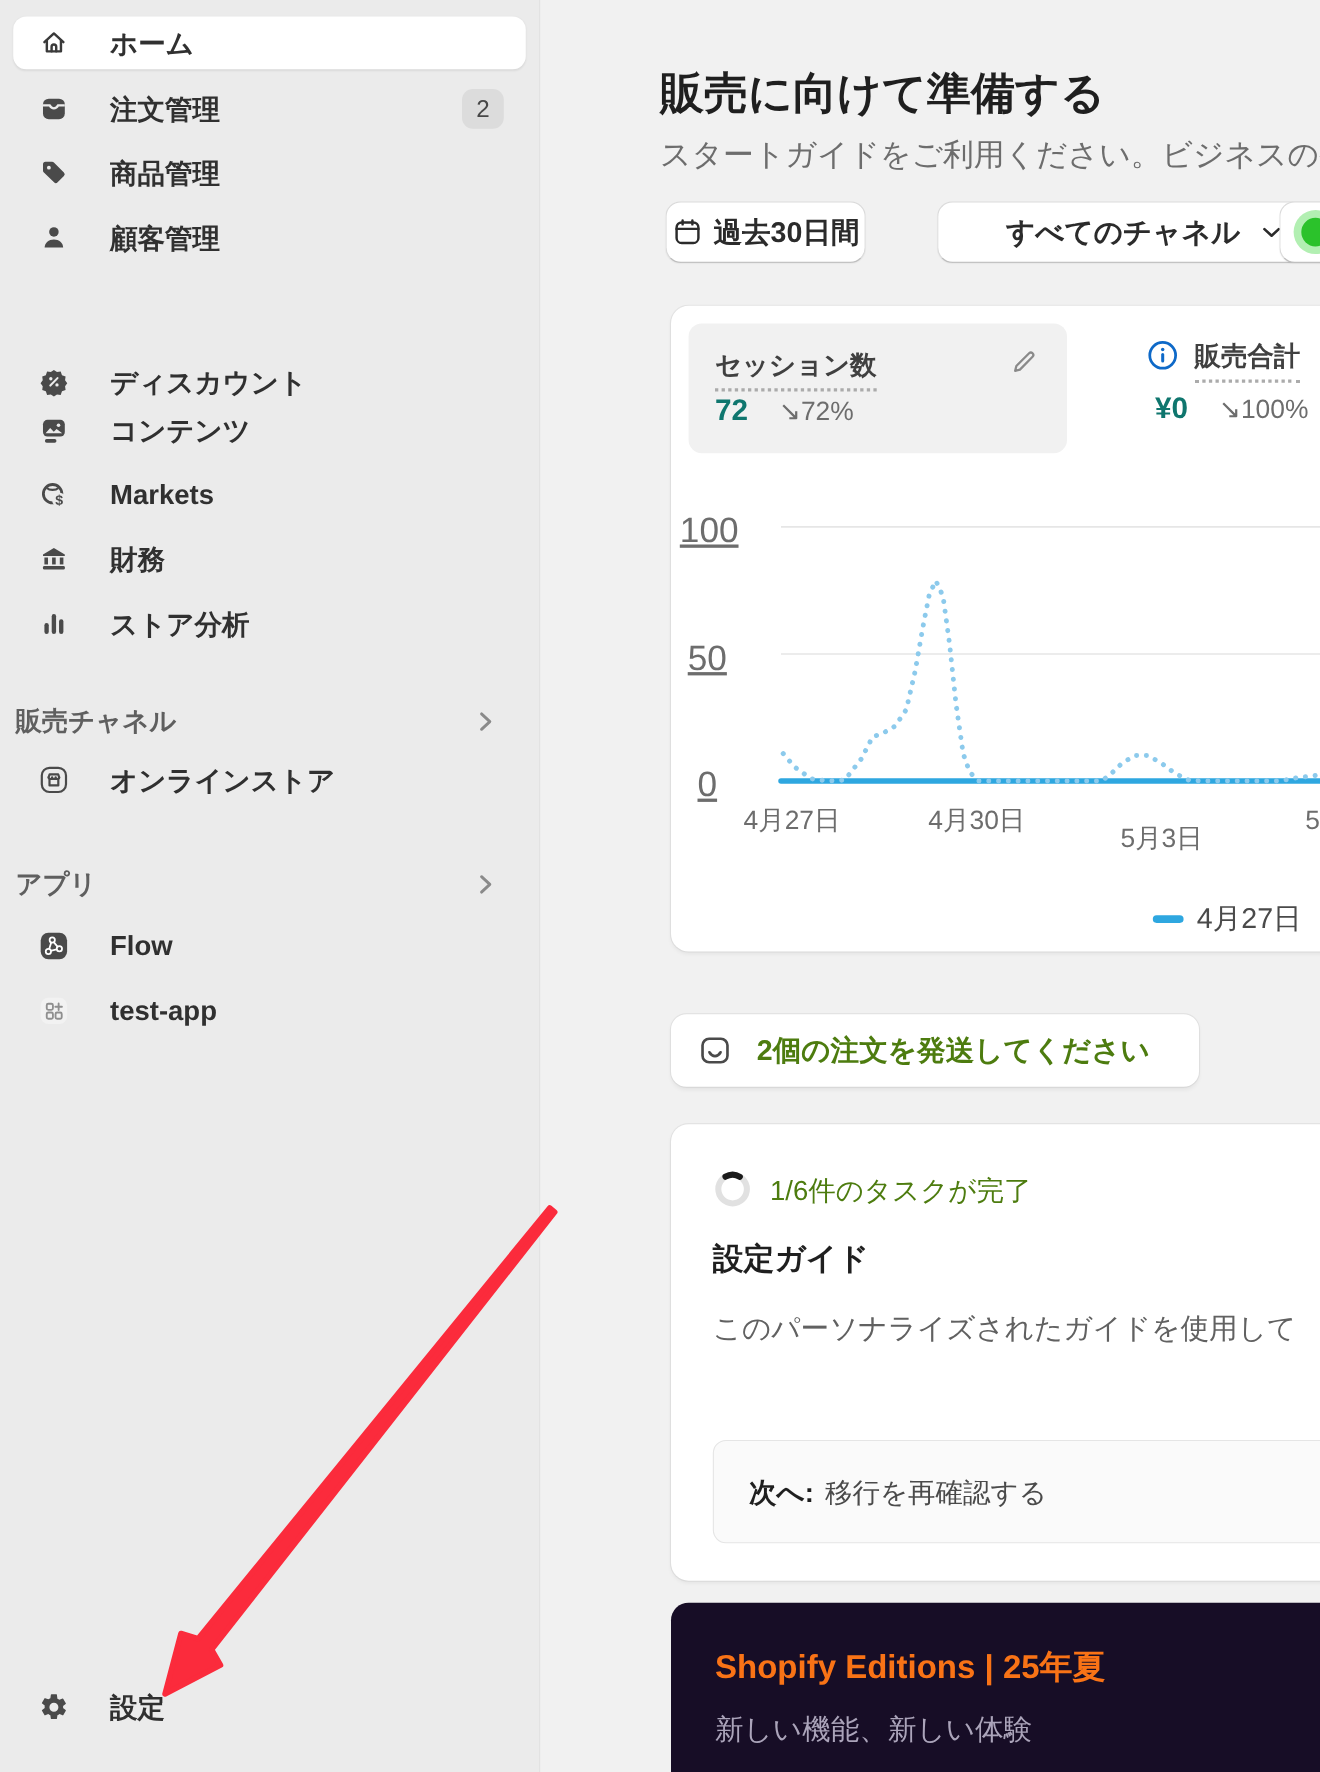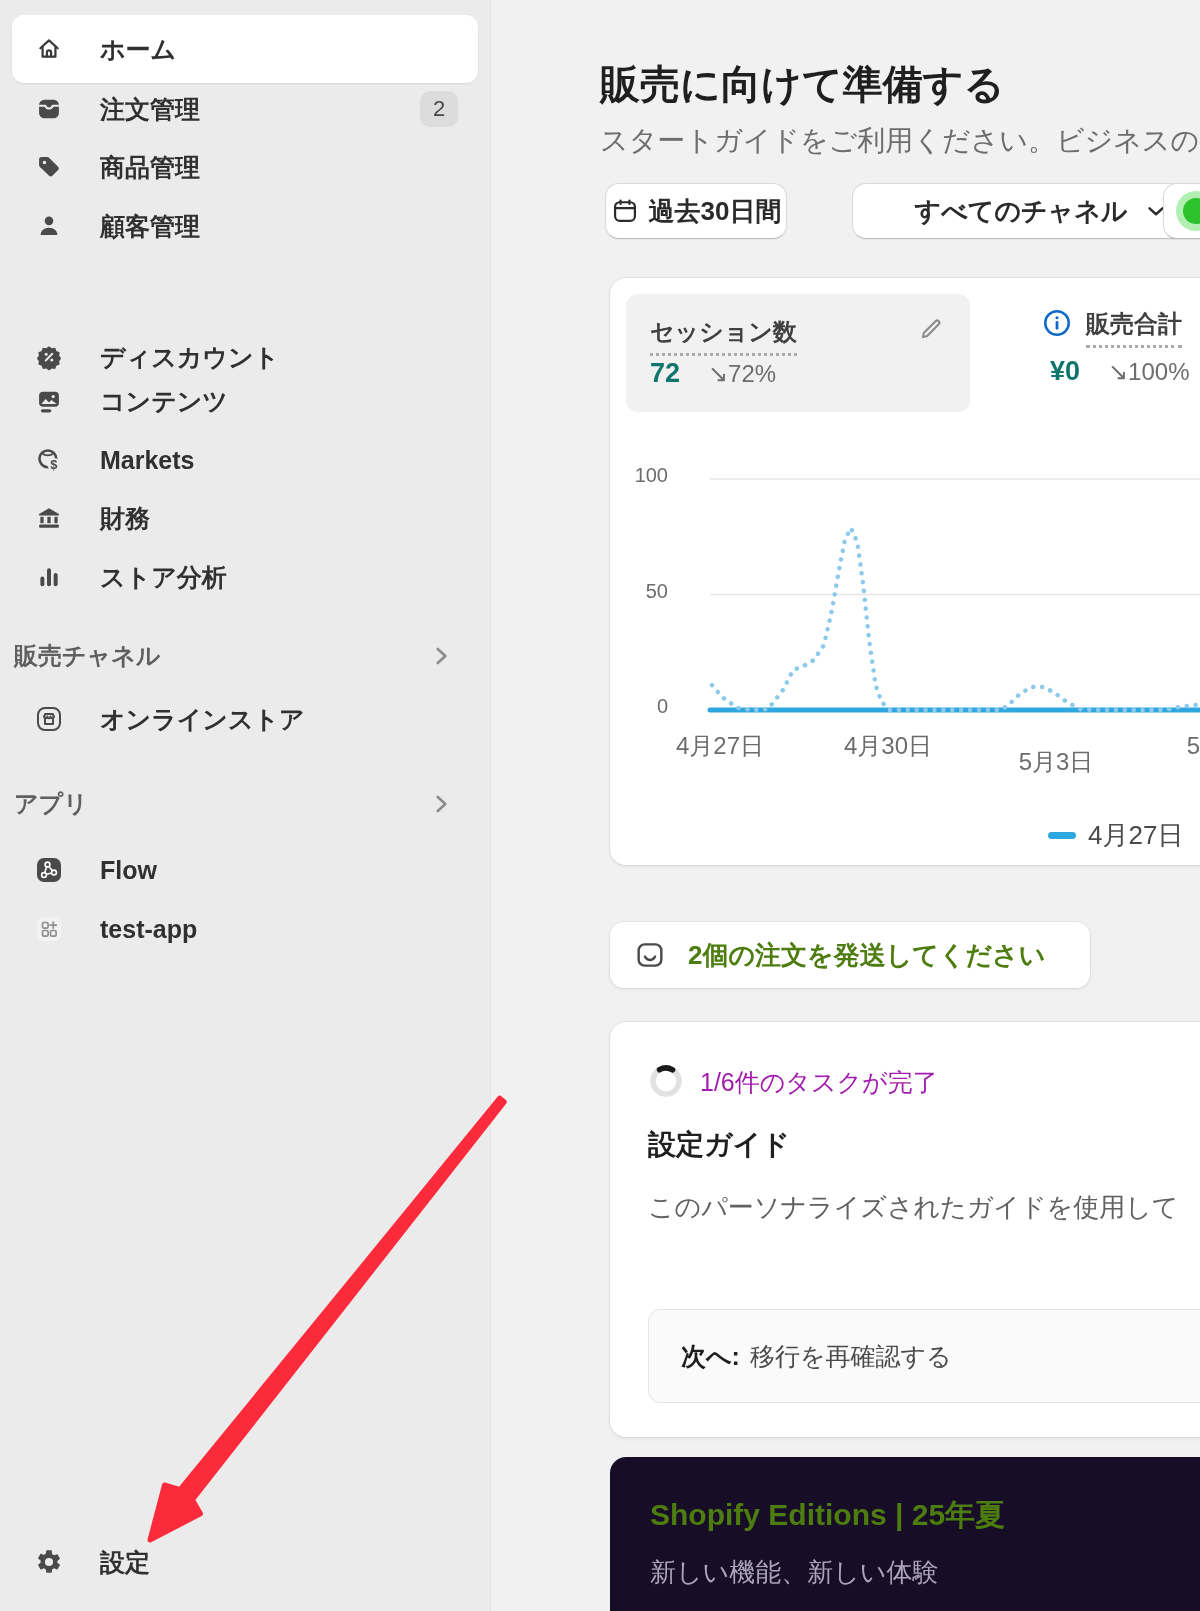--- a/index.html
+++ b/index.html
@@ -4,21 +4,21 @@
 <style>
   html,body{margin:0;padding:0;}
   body{
     position:relative;width:1200px;height:1611px;overflow:hidden;
     background:#f1f1f1;
     font-family:"Liberation Sans","DejaVu Sans",sans-serif;
     color:#303030;
   }
   
   .sidebar{position:absolute;left:0;top:0;width:490px;height:1611px;background:#ebebeb;border-right:1px solid #e2e2e2;}
-  .side-item{position:absolute;left:12px;width:466px;height:68px;border-radius:12px;display:flex;align-items:center;cursor:pointer;}
+  .side-item{position:absolute;left:12px;width:466px;height:48px;border-radius:12px;display:flex;align-items:center;cursor:pointer;}
   .side-item.active{background:#ffffff;box-shadow:0 1px 2px rgba(0,0,0,0.08);}
   .side-item .ic{position:absolute;left:22px;top:50%;transform:translateY(-50%);width:30px;height:30px;display:flex;align-items:center;justify-content:center;}
   .side-item .lbl{position:absolute;left:88px;font-size:25px;font-weight:600;color:#303030;white-space:nowrap;}
   .side-badge{position:absolute;left:408px;top:50%;transform:translateY(-50%);min-width:38px;height:36px;border-radius:10px;background:#dcdcdc;display:flex;align-items:center;justify-content:center;font-size:22px;color:#474747;font-weight:500;}
   .side-section{position:absolute;left:14px;width:462px;height:40px;display:flex;align-items:center;}
   .side-section .stitle{font-size:24px;font-weight:600;color:#5f5f5f;}
   .side-section .chev{position:absolute;right:22px;}
   .tile-ic{border-radius:8px;}
   svg.icon{display:block;}
   
@@ -27,37 +27,37 @@
   .btn{position:absolute;top:183px;height:56px;background:#ffffff;border:1px solid #dadada;border-bottom-color:#bebebe;border-radius:14px;display:flex;align-items:center;box-shadow:0 1px 1px rgba(0,0,0,0.04);cursor:pointer;box-sizing:border-box;}
   .btn .blbl{font-size:26px;font-weight:600;color:#2b2b2b;white-space:nowrap;}
   .card{position:absolute;background:#ffffff;border-radius:16px;box-shadow:0 0 0 1px rgba(0,0,0,0.05),0 2px 4px rgba(0,0,0,0.06);}
   
   .metric-tile{position:absolute;left:16px;top:16px;width:344px;height:118px;background:#f1f1f1;border-radius:12px;cursor:pointer;}
   .dotted-u{border-bottom:3px dotted #ababab;padding-bottom:5px;}
   .m-label{font-size:24px;font-weight:600;color:#404040;white-space:nowrap;}
   .m-value{font-size:27px;font-weight:700;color:#0f766e;}
   .m-delta{font-size:24px;color:#6d6d6d;}
   
-  .ytick{position:absolute;width:50px;text-align:right;font-size:20px;color:#6d6d6d;}
+  .ytick{position:absolute;width:50px;text-align:center;font-size:32px;color:#6d6d6d;text-decoration:underline;}
   .xtick{position:absolute;width:140px;text-align:center;font-size:24px;color:#6d6d6d;white-space:nowrap;}
   .legend{position:absolute;left:438px;top:540px;display:flex;align-items:center;}
   .legend-dash{width:28px;height:7px;border-radius:4px;margin-right:12px;}
   .legend-lbl{font-size:26px;color:#4a4a4a;white-space:nowrap;}
   
   .banner-text{font-size:26px;font-weight:600;color:#4d7c0f;white-space:nowrap;}
   
-  .sg-progress{position:absolute;left:90px;top:44px;font-size:25px;color:#a21caf;white-space:nowrap;}
+  .sg-progress{position:absolute;left:90px;top:44px;font-size:25px;color:#4d7c0f;white-space:nowrap;}
   .sg-title{position:absolute;left:38px;top:104px;font-size:28px;font-weight:700;color:#1f1f1f;}
   .sg-desc{position:absolute;left:38px;top:168px;font-size:26px;color:#616161;white-space:nowrap;}
   .next-box{position:absolute;left:38px;top:287px;width:640px;height:94px;background:#fafafa;border:1px solid #e5e5e5;border-radius:12px;display:flex;align-items:center;box-sizing:border-box;padding-left:32px;cursor:pointer;}
   .next-label{font-size:25px;font-weight:700;color:#1f1f1f;margin-right:10px;white-space:nowrap;}
   .next-task{font-size:25px;color:#4a4a4a;white-space:nowrap;}
   
   .editions{position:absolute;left:610px;top:1457px;width:645px;height:200px;background:#170d26;border-radius:16px;}
-  .ed-title{position:absolute;left:40px;top:38px;font-size:30px;font-weight:700;color:#4d7c0f;white-space:nowrap;}
+  .ed-title{position:absolute;left:40px;top:38px;font-size:30px;font-weight:700;color:#f97316;white-space:nowrap;}
   .ed-sub{position:absolute;left:40px;top:98px;font-size:26px;color:#aba4ba;white-space:nowrap;}
   .arrow-overlay{position:absolute;left:0;top:0;pointer-events:none;z-index:50;}
 </style>
 </head>
 <body>
 
 <nav class="sidebar">
 
   <div class="side-item active" style="top:15px;">
     <span class="ic">

